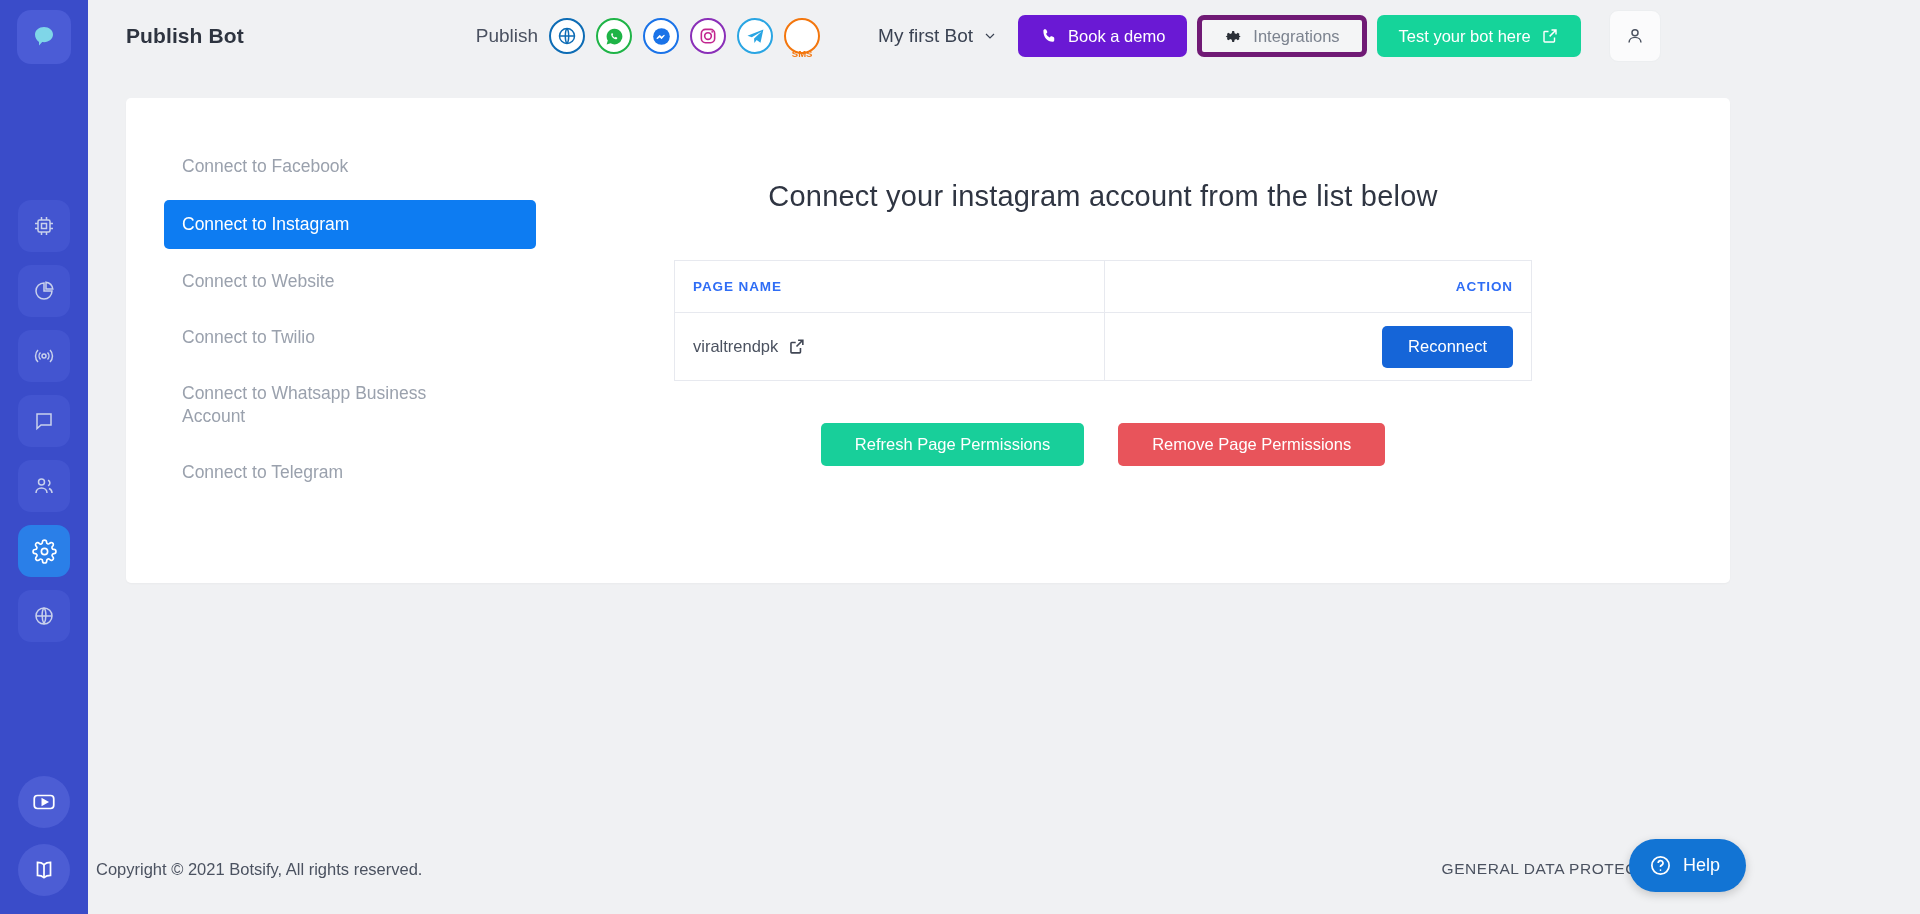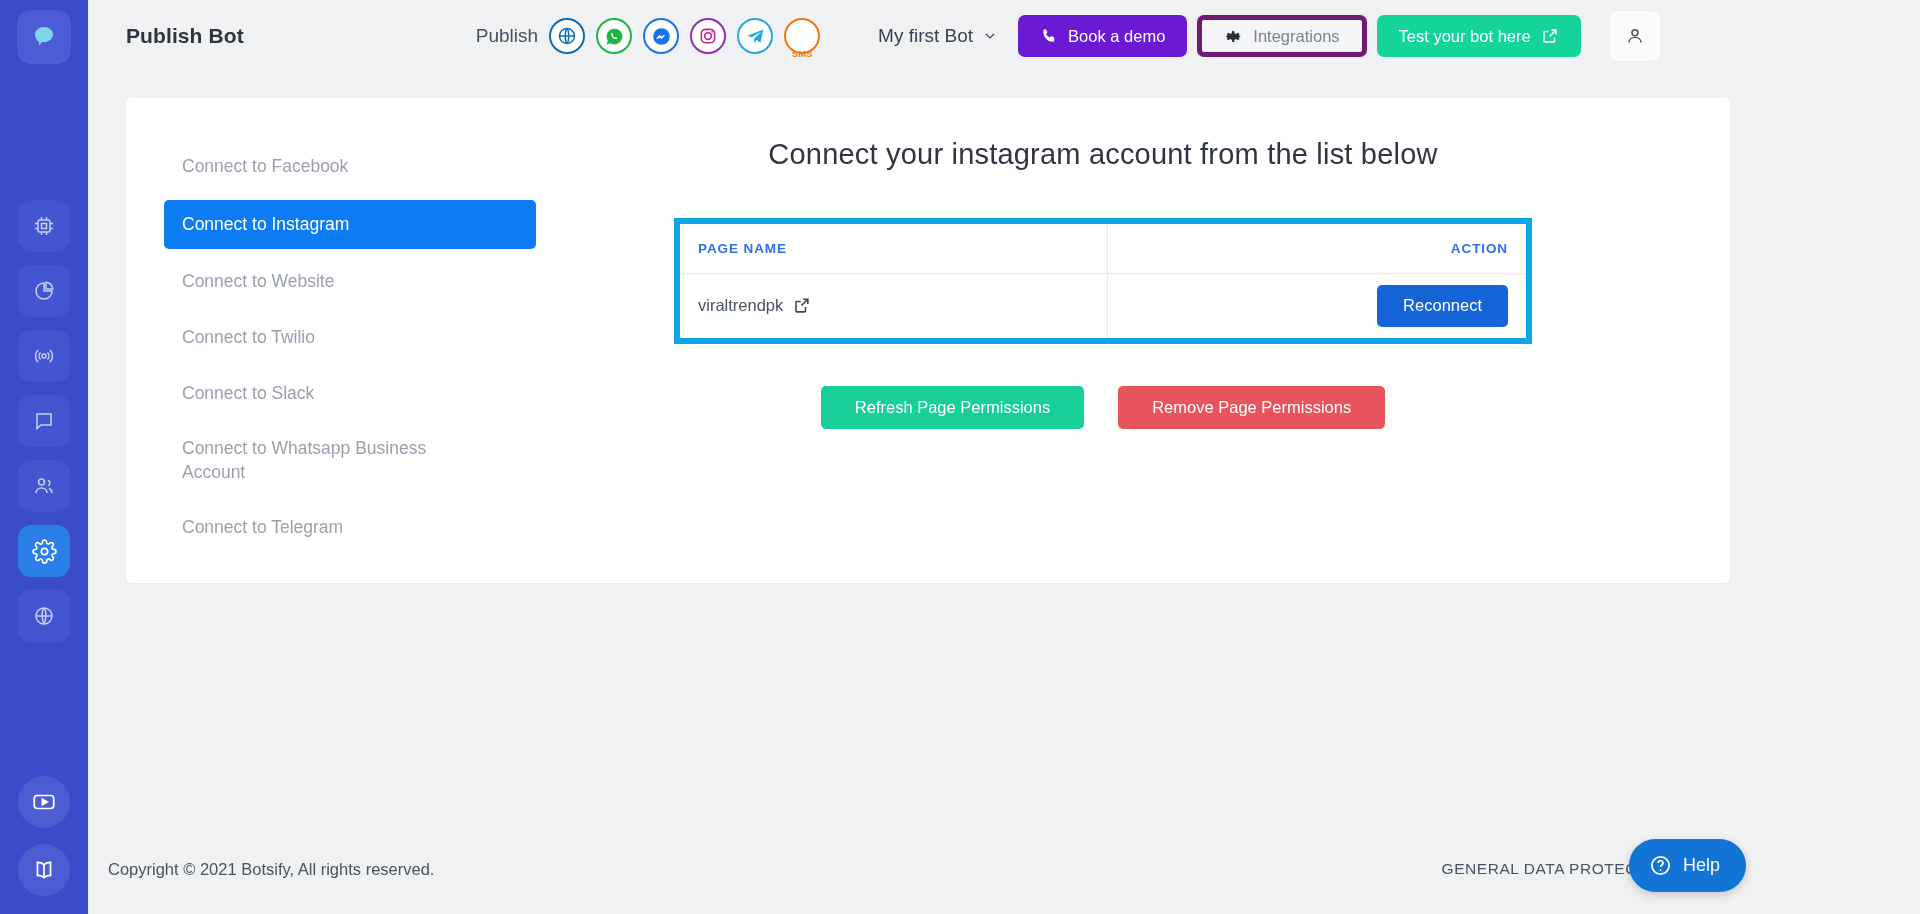--- a/index.html
+++ b/index.html
@@ -91,27 +91,27 @@
   }
 
   .menu { width: 410px; flex: 0 0 410px; padding-left: 38px; padding-top: 12px; }
   .menu-item {
     font-size: 17.5px; color: #9aa1ad; padding: 11px 0 11px 18px;
     border-radius: 5px; cursor: pointer; line-height: 1.35;
   }
   .menu-item + .menu-item { margin-top: 10px; }
   .menu-item.active { background: #0d7cf2; color: #fff; padding: 13px 0 13px 18px; }
 
-  .panel { flex: 1; padding-right: 60px; }
+  .panel { flex: 1; padding-right: 60px; margin-top: 42px; }
   .panel-title {
     text-align: center; font-size: 29px; color: #2f3542;
     font-weight: 400; margin-top: 6px; letter-spacing: .2px;
   }
 
-  .tbl { margin: 47px auto 0 auto; width: 858px; border: 6px solid #0ea5e9; border-collapse: collapse; }
+  .tbl { margin: 47px auto 0 auto; width: 858px; border: 1px solid #0ea5e9; border-collapse: collapse; }
   .tbl th, .tbl td { border: 1px solid #e7e9ef; }
   .tbl th {
     height: 52px; font-size: 13.5px; letter-spacing: .9px;
     color: #2f6df5; font-weight: 700; text-transform: uppercase;
   }
   .th-page { text-align: left; padding-left: 18px; width: 430px; }
   .th-action { text-align: right; padding-right: 18px; }
   .tbl td { height: 68px; }
   .td-page { padding-left: 18px; }
   .page-cell { display: flex; align-items: center; gap: 9px; font-size: 16.5px; color: #4b5260; }
@@ -128,21 +128,21 @@
     font-size: 16.5px; display: flex; align-items: center; justify-content: center;
     cursor: pointer;
   }
   .act-refresh { background: #18cf9a; }
   .act-remove { background: #e8545b; }
 
   
   .footer {
     position: absolute; left: 0; right: 0; bottom: 0; height: 90px;
     display: flex; align-items: center; justify-content: space-between;
-    padding: 0 40px 0 20px; font-size: 16.5px; color: #4b5260;
+    padding: 0 40px 0 8px; font-size: 16.5px; color: #4b5260;
   }
   .footer-right { font-size: 15.5px; letter-spacing: .55px; color: #4b5260; text-transform: uppercase; }
 
   .help-widget {
     position: absolute; right: 22px; bottom: 22px;
     height: 53px; padding: 0 26px 0 20px; border-radius: 27px;
     background: #1274d4; color: #fff; font-size: 18px;
     display: flex; align-items: center; gap: 11px; cursor: pointer;
     box-shadow: 0 3px 10px rgba(0,0,0,.18);
   }
@@ -303,21 +303,20 @@
     </div>
 
     <div class="content-wrap">
       <div class="card">
 
         <div class="menu">
           <div class="menu-item">Connect to Facebook</div>
           <div class="menu-item active">Connect to Instagram</div>
           <div class="menu-item">Connect to Website</div>
           <div class="menu-item">Connect to Twilio</div>
-          <div class="menu-item">Connect to Slack</div>
           <div class="menu-item" style="width:300px;">Connect to Whatsapp Business Account</div>
           <div class="menu-item">Connect to Telegram</div>
         </div>
 
         <div class="panel">
           <div class="panel-title">Connect your instagram account from the list below</div>
 
           <table class="tbl">
             <thead>
               <tr>

